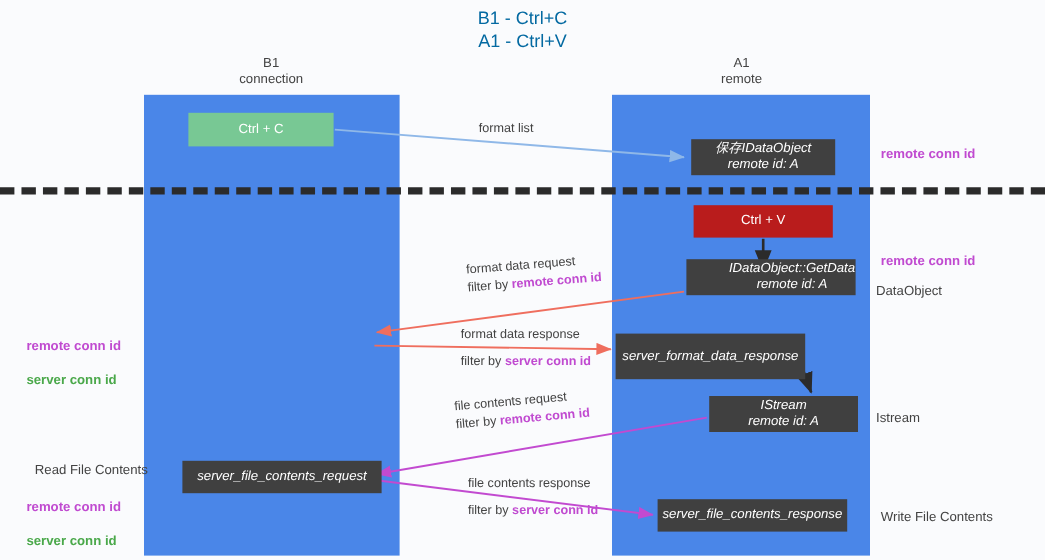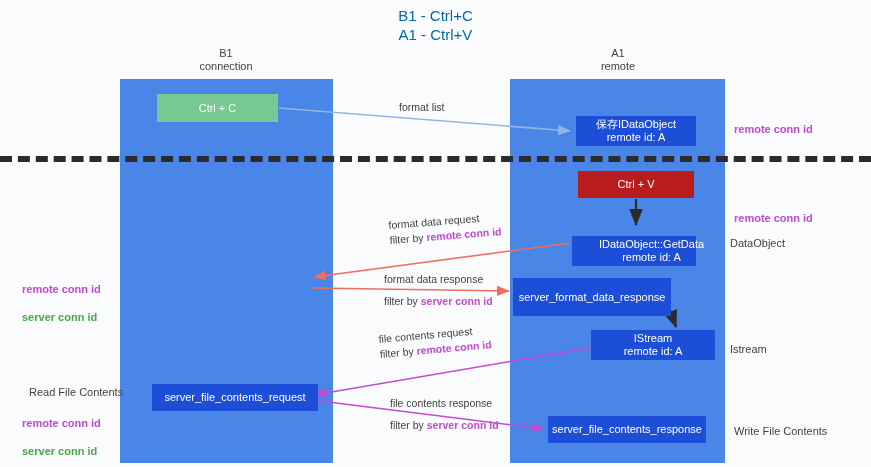--- a/index.html
+++ b/index.html
@@ -30,26 +30,26 @@
   #head-a1{left:538px;top:47px;width:160px;}
 
   
   .box{
     position:absolute;box-sizing:border-box;
     display:flex;align-items:center;justify-content:center;
     text-align:center;color:#ffffff;font-size:11px;line-height:13px;
     white-space:pre-line;z-index:6;
   }
   .box.green{background:#76c893;background:#79c98e;}
-  .box.orange{background:#1d4ed8;}
+  .box.orange{background:#404040;font-style:italic;}
 
   #box-ctrlc{left:157px;top:94px;width:121px;height:28px;background:#78c894;}
   #box-ctrlv{left:578px;top:171px;width:116px;height:27px;background:#b91c1c;}
   #box-save-idataobject{left:576px;top:116px;width:120px;height:30px;}
-  #box-getdata{left:572px;top:236px;width:124px;height:30px;padding-left:35px;}
+  #box-getdata{left:572px;top:216px;width:141px;height:30px;padding-left:35px;}
   #box-istream{left:591px;top:330px;width:124px;height:30px;}
   #box-sfdreq{left:152px;top:267px;width:158px;height:27px;}
   #box-sfdres{left:513px;top:278px;width:158px;height:38px;}
   #box-sfcreq{left:152px;top:384px;width:166px;height:27px;}
   #box-sfcres{left:548px;top:416px;width:158px;height:27px;}
 
   
   .note{position:absolute;font-size:11px;line-height:14px;white-space:pre-line;}
   .note.purple{color:#c04ad0;font-weight:bold;}
   .note.dark{color:#434343;}

